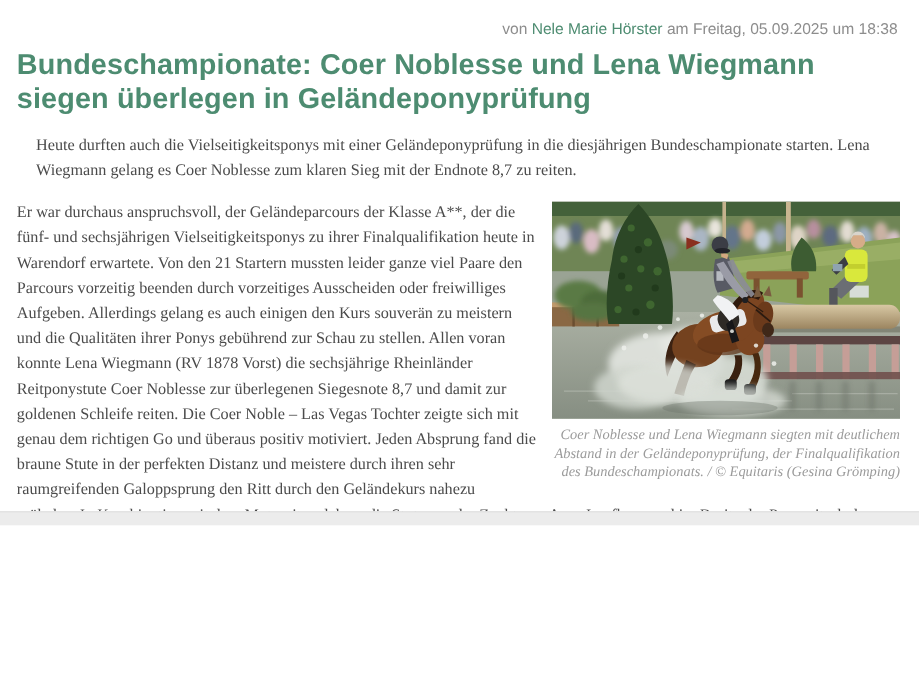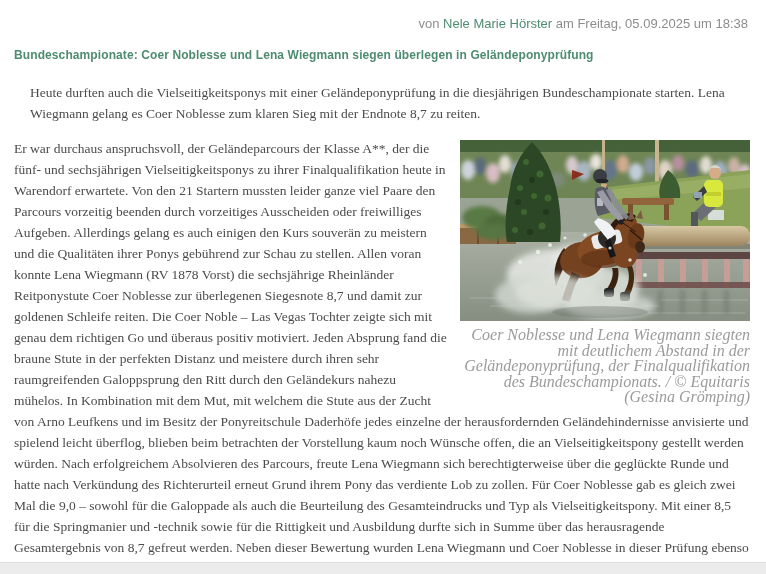--- a/index.html
+++ b/index.html
@@ -1,32 +1,32 @@
 <!DOCTYPE html>
 <html><head>
 <meta charset="utf-8">
 <style>
   * { margin:0; padding:0; box-sizing:border-box; }
   html,body { background:#ffffff; }
   body { width:766px; height:574px; font-family:"Liberation Sans", sans-serif; }
   .page {
-    position:relative; width:766px; height:574px; background:#ffffff; overflow:hidden;
+    position:relative; width:766px; height:438px; background:#ffffff; overflow:hidden;
   }
   .content { padding:16px 16px 0 14px; }
 
   .byline {
     text-align:right; font-size:13px; color:#8d8d8d; line-height:16px;
     padding-right:2px;
   }
   .byline .author { color:#4d8c71; cursor:pointer; }
 
   h1.article-title {
     margin-top:9px;
     color:#4d8c71;
-    font-size:12px; line-height:28px; font-weight:600;
+    font-size:24px; line-height:28px; font-weight:600;
     letter-spacing:0.1px;
   }
 
   .lead {
     margin-top:13px;
     font-family:"Liberation Serif", serif;
     font-size:13.5px; line-height:21px; color:#4b4b4b;margin-left:16px;
   }
 
   .body-para {
@@ -38,21 +38,21 @@
   .photo-block {
     display:block; float:right; width:290px;
     margin:2px 0 2px 13px;
   }
   .photo-frame { display:block; width:290px; height:181px; overflow:hidden; background:#9aa394; }
   .photo-frame svg { display:block; }
   .caption {
     display:block;
     margin-top:6px;
     font-family:"Liberation Serif", serif; font-style:italic;
-    font-size:16px; line-height:15.5px; color:#9b9b9b;
+    font-size:12px; line-height:15.5px; color:#9b9b9b;
     text-align:right;
   }
 
   .footer-strip {
     position:absolute; left:0; right:0; bottom:0; height:12px;
     background:#ececec; border-top:1px solid #e0e0e0;
   }
 </style>
 </head>
 <body>

